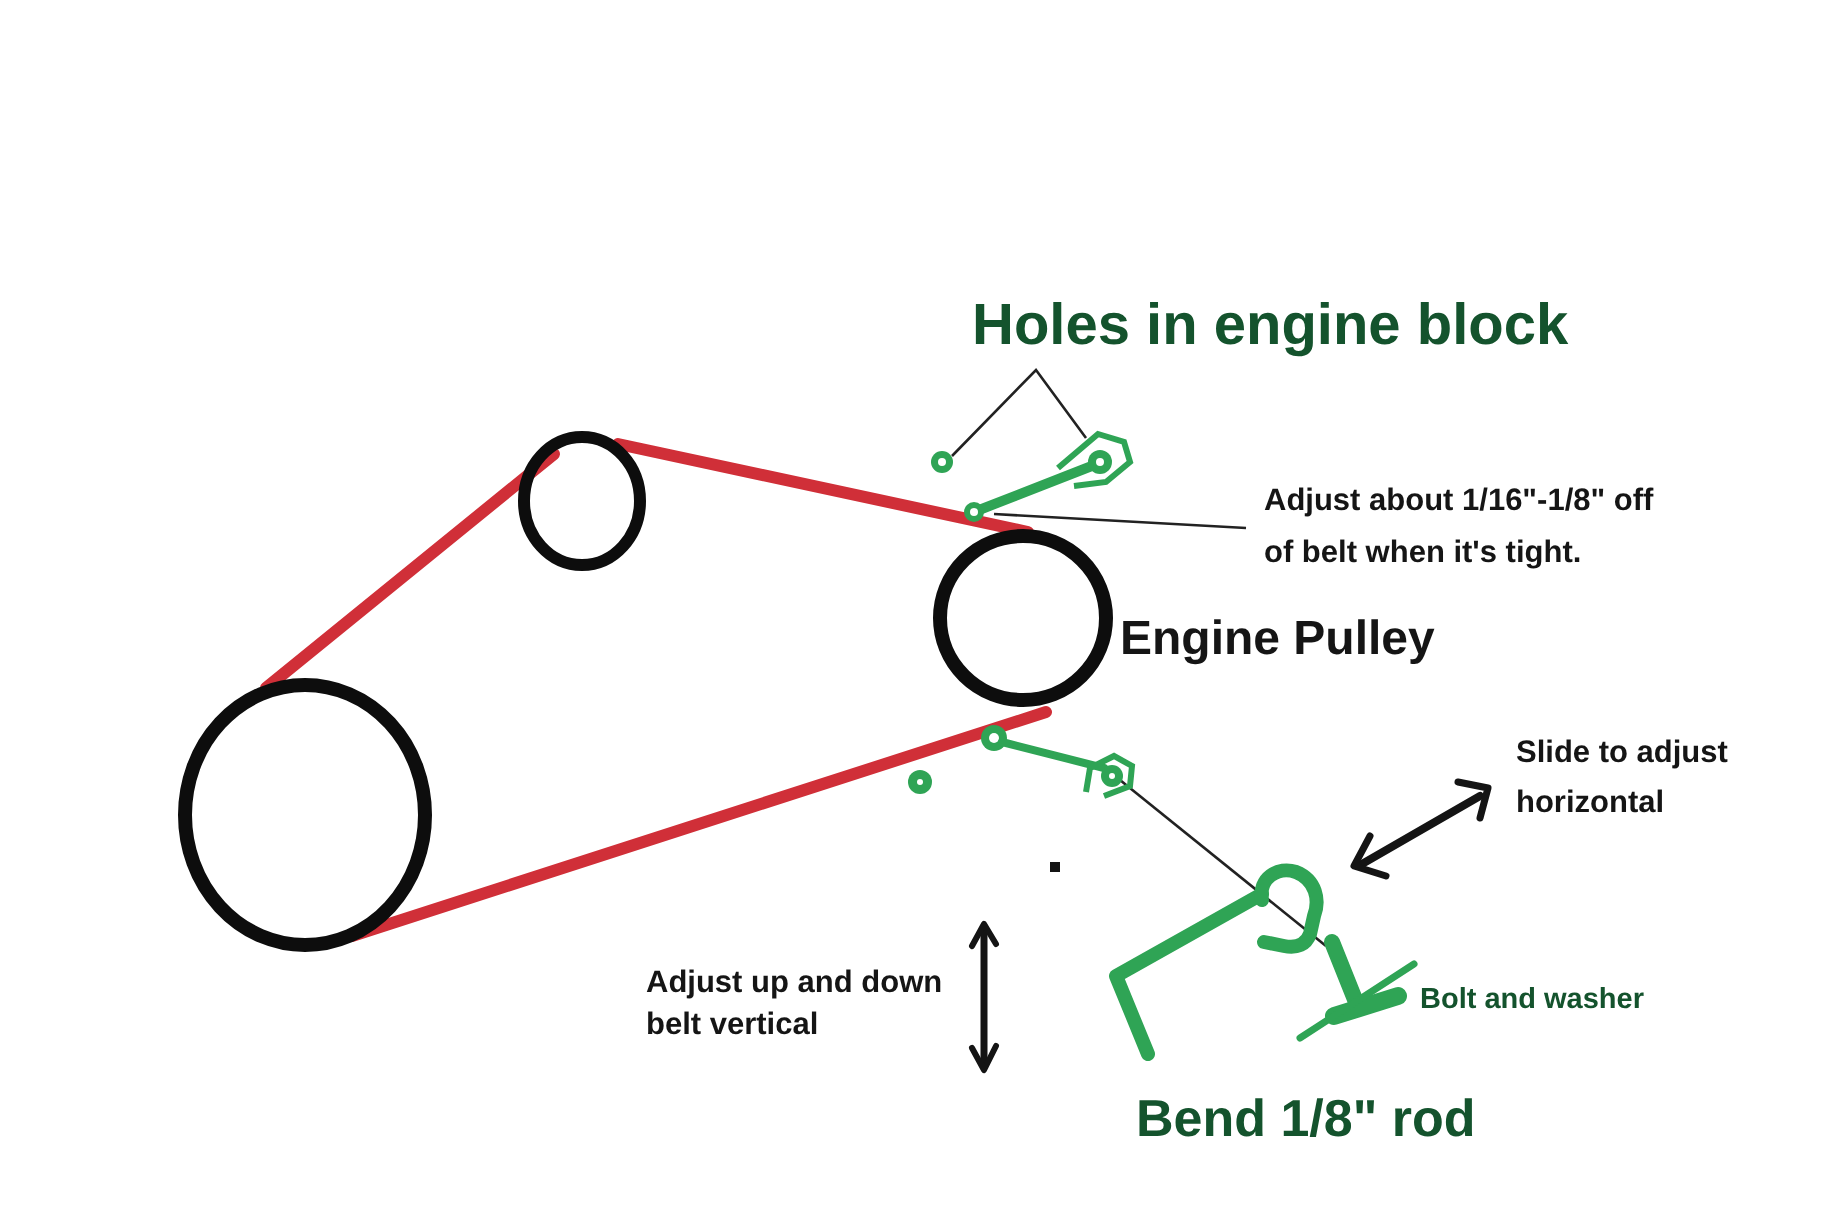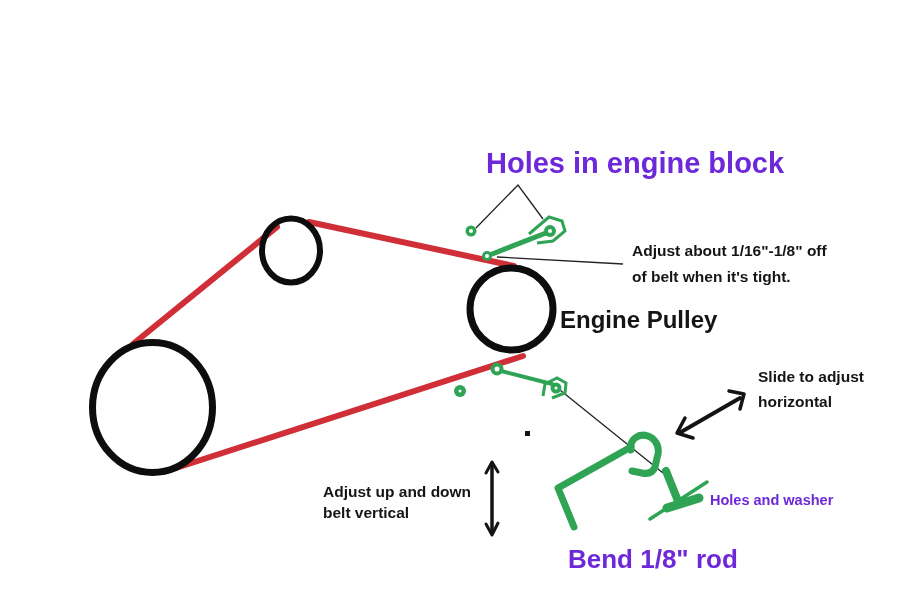--- a/index.html
+++ b/index.html
@@ -19,21 +19,21 @@
     position: absolute;
     left: 0;
     top: 0;
   }
   .label {
     position: absolute;
     font-weight: bold;
     white-space: pre-line;
     color: #151515;
   }
-  .label.green { color: #6d28d9; }
+  .label.green { color: #14532d; }
   .title-green {
     font-size: 29px;
     letter-spacing: 0px;
   }
   .note {
     font-size: 15.5px;
     line-height: 26px;
   }
   .note-tight {
     font-size: 15.5px;
@@ -125,16 +125,16 @@
 of belt when it's tight.</div>
 
   <div class="label engine-label" style="left:560px; top:306px;">Engine Pulley</div>
 
   <div class="label note-slide" style="left:758px; top:364px;">Slide to adjust
 horizontal</div>
 
   <div class="label note-tight" style="left:323px; top:481px;">Adjust up and down
  belt vertical</div>
 
-  <div class="label green bolt-label" style="left:710px; top:492px;">Holes and washer</div>
+  <div class="label green bolt-label" style="left:710px; top:492px;">Bolt and washer</div>
 
   <div class="label green bend-label" style="left:568px; top:544px;">Bend 1/8" rod</div>
 </div>
 
 </body></html>

